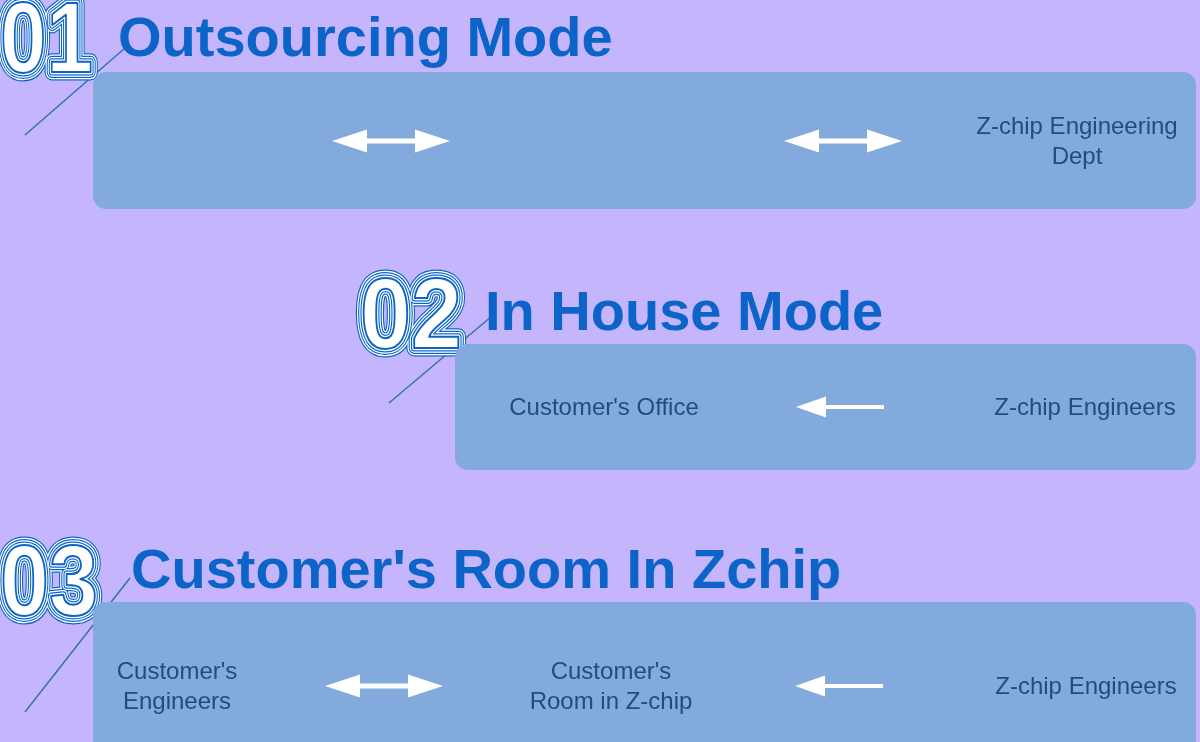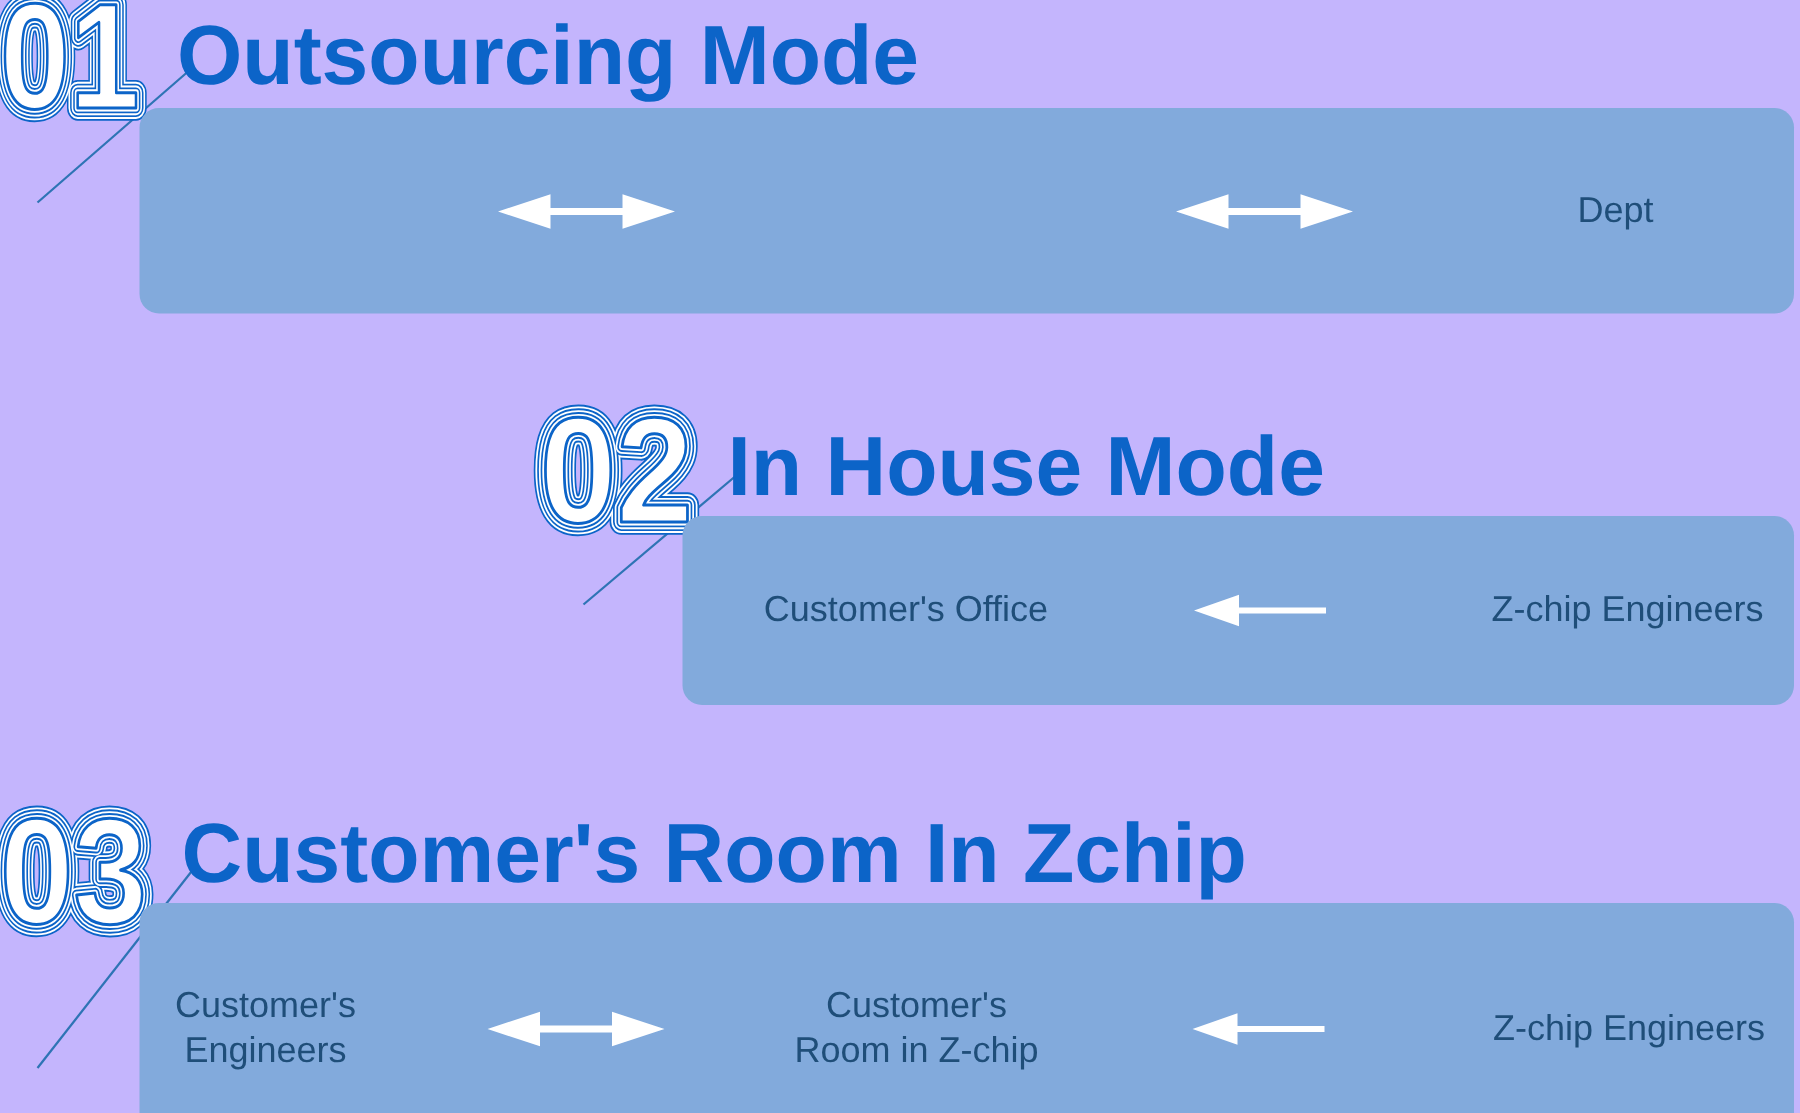--- a/index.html
+++ b/index.html
@@ -84,20 +84,21 @@
         </svg>
       </div>
       <div class="cell" style="left:511px;">
       </div>
       <div class="arrow" style="left:750px;">
         <svg width="120" height="26" viewBox="0 0 120 26">
           <path d="M1 13 L36 1.5 L36 10.6 L84 10.6 L84 1.5 L119 13 L84 24.5 L84 15.4 L36 15.4 L36 24.5 Z"></path>
         </svg>
       </div>
       <div class="cell" style="left:984px;">
+        <div>Z-chip Engineering</div>
         <div>Dept</div>
       </div>
     </div>
   </div>
 
   <div class="section">
     <svg class="num" style="left:344px;top:260px;" width="150" height="110">
       <text class="l1" x="16" y="88" textLength="102" lengthAdjust="spacingAndGlyphs">02</text>
       <text class="l2" x="16" y="88" textLength="102" lengthAdjust="spacingAndGlyphs">02</text>
       <text class="l3" x="16" y="88" textLength="102" lengthAdjust="spacingAndGlyphs">02</text>
@@ -126,21 +127,21 @@
   <div class="section">
     <svg class="num" style="left:-12px;top:528px;" width="140" height="110">
       <text class="l1" x="12" y="87" textLength="98" lengthAdjust="spacingAndGlyphs">03</text>
       <text class="l2" x="12" y="87" textLength="98" lengthAdjust="spacingAndGlyphs">03</text>
       <text class="l3" x="12" y="87" textLength="98" lengthAdjust="spacingAndGlyphs">03</text>
       <text class="l4" x="12" y="87" textLength="98" lengthAdjust="spacingAndGlyphs">03</text>
       <text class="l5" x="12" y="87" textLength="98" lengthAdjust="spacingAndGlyphs">03</text>
       <text class="l6" x="12" y="87" textLength="98" lengthAdjust="spacingAndGlyphs">03</text>
       <text class="l7" x="12" y="87" textLength="98" lengthAdjust="spacingAndGlyphs">03</text>
     </svg>
-    <h1 class="title" style="left:121px;top:540px;">Customer's Room In Zchip</h1>
+    <h1 class="title" style="left:131px;top:540px;">Customer's Room In Zchip</h1>
 
     <div class="banner" style="left:93px;top:602px;width:1103px;height:168px;">
       <div class="cell" style="left:84px;">
         <div>Customer's</div>
         <div>Engineers</div>
       </div>
       <div class="arrow" style="left:291px;">
         <svg width="120" height="26" viewBox="0 0 120 26">
           <path d="M1 13 L36 1.5 L36 10.6 L84 10.6 L84 1.5 L119 13 L84 24.5 L84 15.4 L36 15.4 L36 24.5 Z"></path>
         </svg>

